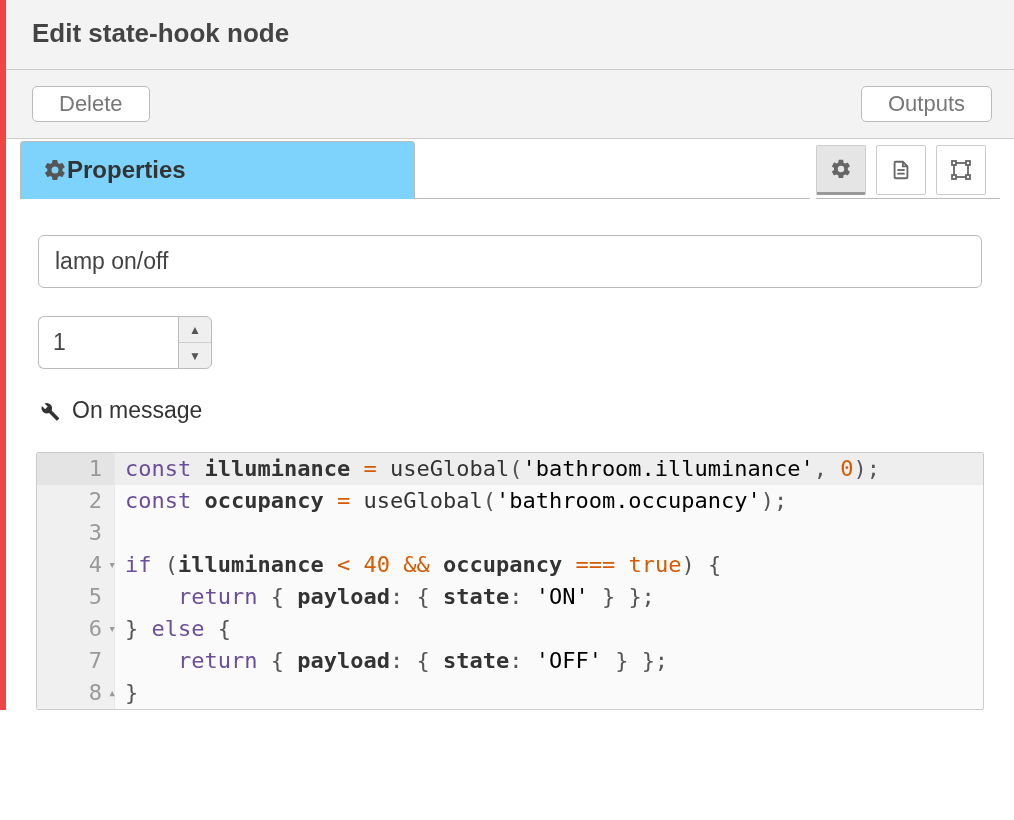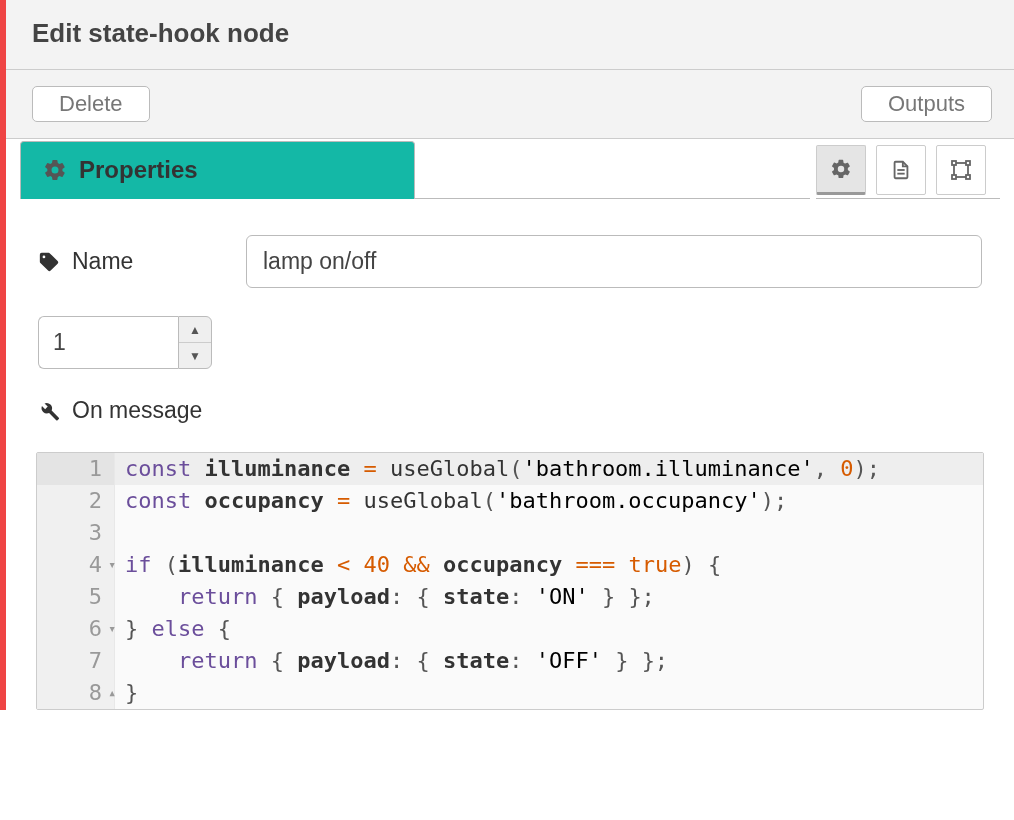--- a/index.html
+++ b/index.html
@@ -61,31 +61,30 @@
   .tabstrip {
     display: flex;
     align-items: flex-end;
     padding: 0 14px;
     background: #fff;
     height: 60px;
   }
   .tab {
     display: flex;
     align-items: center;
-    gap: 12px;
     border: 1px solid #bbb;
     border-bottom: none;
     border-radius: 4px 4px 0 0;
     padding: 12px 24px 14px 22px;
     font-weight: 700;
     font-size: 24px;
     color: #333;
     min-width: 395px;
     height: 58px;
-    background: #14b8a6;
+    background: #7dd3fc;
     position: relative;
     z-index: 2;
   }
   .tabstrip-fill {
     flex: 1;
     border-bottom: 1px solid #bbb;
     height: 58px;
     margin-right: 6px;
   }
   .icon-btn-group { 
@@ -263,28 +262,20 @@
         </span>
       </div>
     </div>
     </div>
     <div class="tabstrip-end"></div>
   </div>
 
   <div class="form-body">
 
     <div class="form-row">
-      <div class="form-label">
-        <span>
-          <svg width="22" height="22" viewBox="0 0 24 24" fill="#333">
-              <path d="M21.4 11 13 2.6A2 2 0 0 0 11.6 2H4a2 2 0 0 0-2 2v7.6A2 2 0 0 0 2.6 13L11 21.4a2 2 0 0 0 2.8 0l7.6-7.6a2 2 0 0 0 0-2.8ZM6.5 8A1.5 1.5 0 1 1 8 6.5 1.5 1.5 0 0 1 6.5 8Z"></path>
-            </svg>
-        </span>
-        <span>Name</span>
-      </div>
       <input class="text-input" type="text" value="lamp on/off" style="">
     </div>
 
     <div class="form-row">
       <div class="outputs-wrap">
         <input class="num-input" type="text" value="1" style="">
         <div class="spin">
           <div class="spin-btn">▲</div>
           <div class="spin-btn">▼</div>
         </div>

